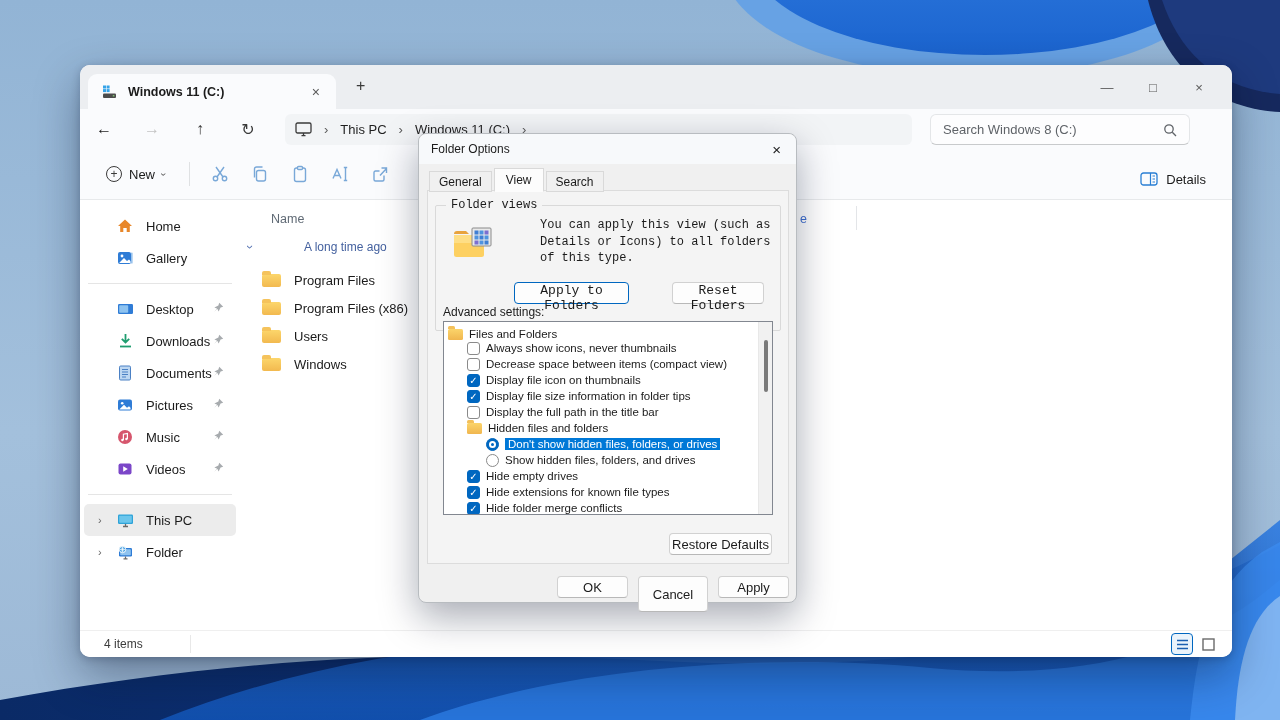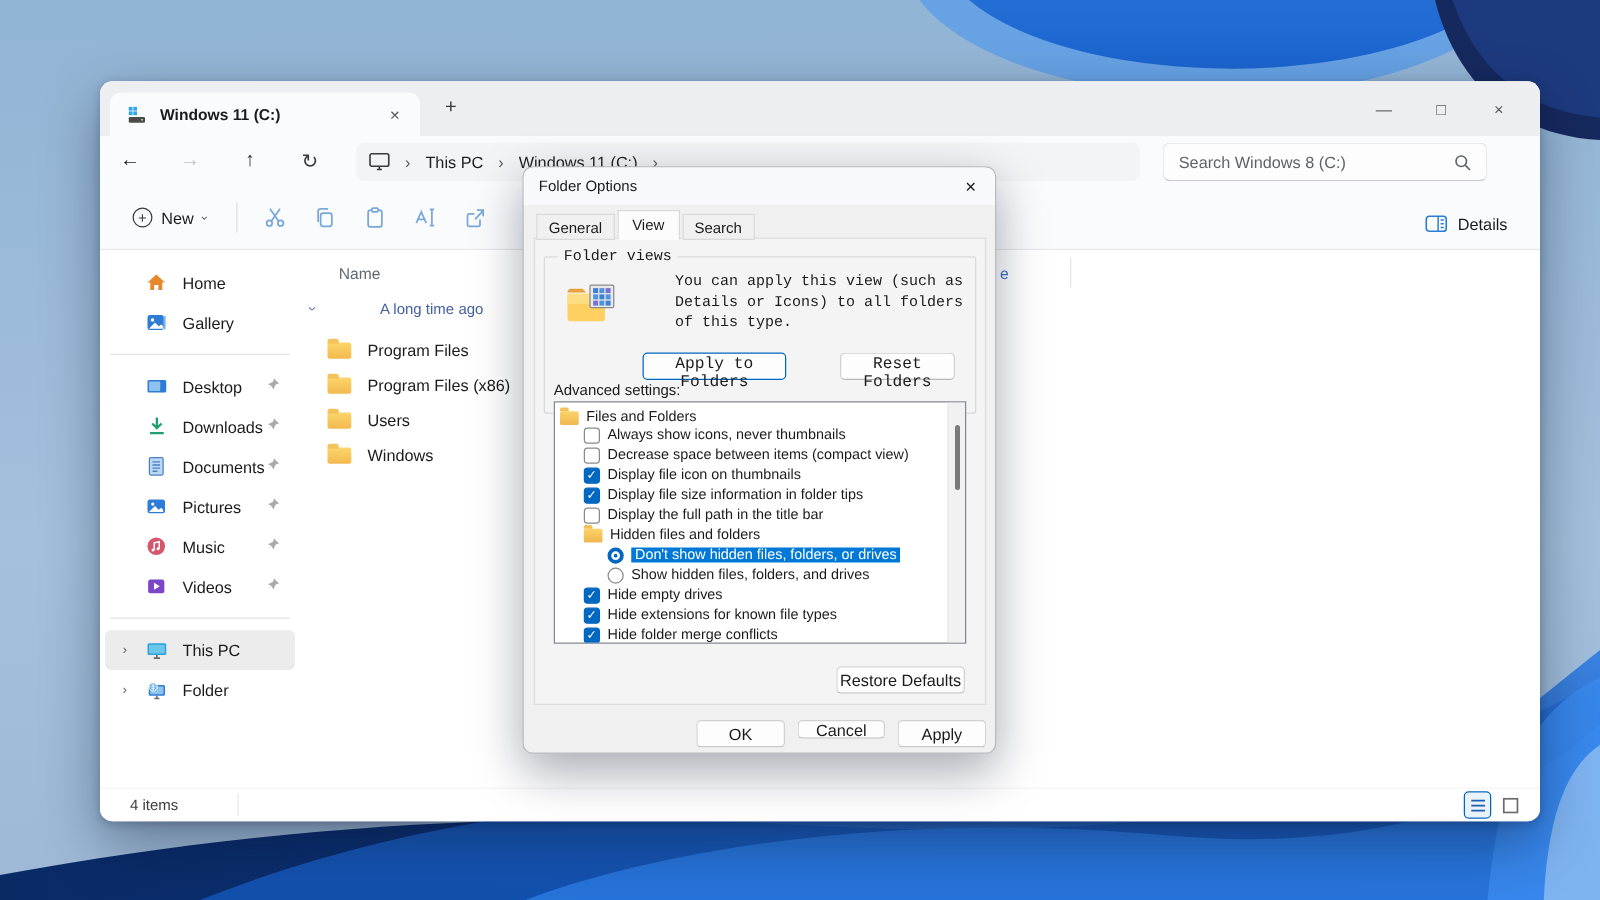--- a/index.html
+++ b/index.html
@@ -103,21 +103,21 @@
   .cb.checked { background:#0067c0; border-color:#0067c0; }
   .cb.checked::after { content:"✓"; color:#fff; font-size:10px; line-height:11px; display:block; text-align:center; }
   .radio { width:13px; height:13px; border:1px solid #8a8a8a; border-radius:50%; background:#fff; flex:none; position:relative; }
   .radio.on { background:#0067c0; border-color:#0067c0; }
   .radio.on::after { content:""; position:absolute; inset:2px; border:2px solid #fff; border-radius:50%; }
   .adv-scroll { position:absolute; right:0; top:0; width:14px; height:100%; background:#f1f1f1; border-left:1px solid #e8e8e8; }
   .adv-thumb { position:absolute; left:5px; top:18px; width:4px; height:52px; background:#7a7a7a; border-radius:2px; }
 
   .restore-btn { position:absolute; left:250px; top:399px; width:103px; height:22px; }
   .ok-btn     { position:absolute; left:138px; top:442px; width:71px; height:22px; }
-  .cancel-btn { position:absolute; left:219px; top:442px; width:70px; height:15px; }
+  .cancel-btn { position:absolute; left:219px; top:442px; width:70px; height:36px; }
   .apply-btn  { position:absolute; left:299px; top:442px; width:71px; height:22px; }
 </style>
 </head>
 <body>
 
 <svg class="wallpaper" width="1280" height="720" viewBox="0 0 1280 720" preserveAspectRatio="none">
   <defs>
     <linearGradient id="sky" x1="0" y1="0" x2="0" y2="1">
       <stop offset="0" stop-color="#92b4d5"></stop>
         <stop offset="0.6" stop-color="#a3c0dc"></stop>

